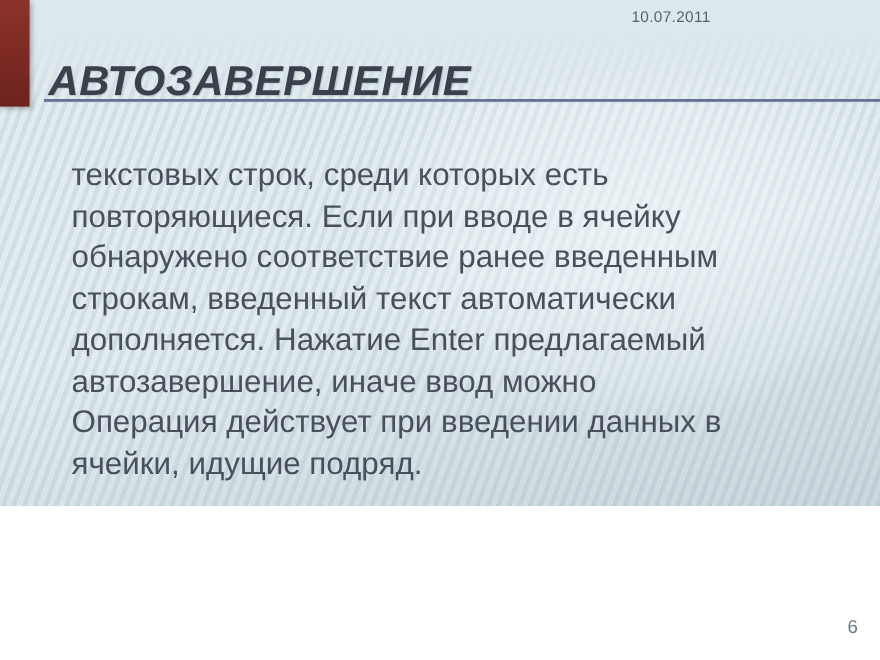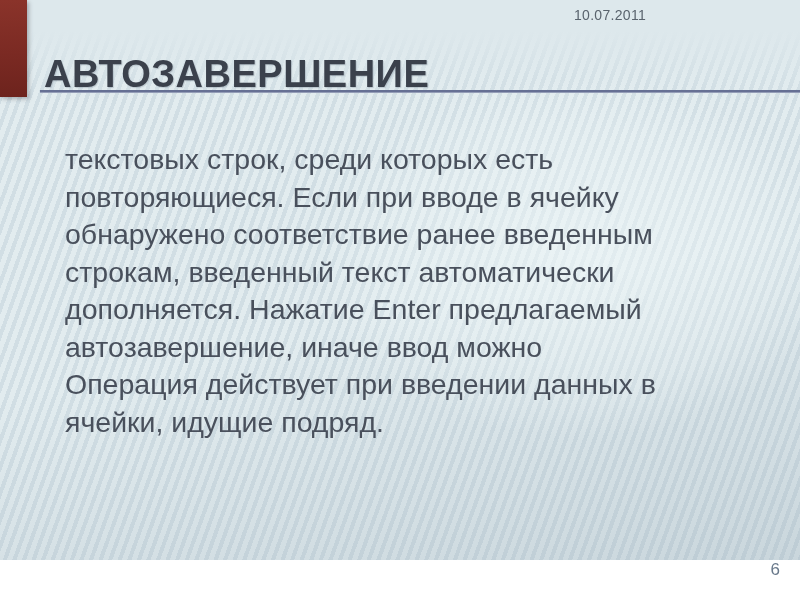--- a/index.html
+++ b/index.html
@@ -3,21 +3,21 @@
 <meta charset="utf-8">
 <style>
   html, body { margin: 0; padding: 0; }
   body {
     width: 800px; height: 600px;
     font-family: "Liberation Sans", sans-serif;
     overflow: hidden;
   }
   .slide {
     position: relative;
-    width: 800px; height: 560px;
+    width: 800px; height: 460px;
     background:
       
       radial-gradient(ellipse 340px 240px at 72% 46%, rgba(240,248,249,0.60) 0%, rgba(240,248,249,0.25) 55%, rgba(240,248,249,0) 75%),
       
       linear-gradient(168deg, rgba(150,170,182,0) 55%, rgba(138,158,172,0.28) 100%),
       
       repeating-linear-gradient(110deg,
         #e2ecef 0px, #e2ecef 5px,
         #d1dee4 5px, #d1dee4 9px),
       #d9e4e9;
@@ -33,21 +33,21 @@
     width: 27px; height: 97px;
     background: linear-gradient(180deg, #8a332a 0%, #7b2a23 55%, #6d231d 100%);
     box-shadow: 2px 2px 4px rgba(60,60,70,0.35);
   }
   .date {
     position: absolute; left: 574px; top: 7px;
     font-size: 14px; color: #59636d; letter-spacing: 0.3px;
   }
   .title {
     position: absolute; left: 44px; top: 53px; right: 30px;
-    font-size: 38px; font-weight: bold; 
+    font-size: 38px; font-weight: bold; font-style: italic;
     color: #3b414c; letter-spacing: 0.5px;
     text-shadow: 1px 1px 1px rgba(120,135,150,0.35);
     white-space: nowrap;
   }
   .title-rule {
     position: absolute; left: 40px; right: 0; top: 90px; height: 3px;
     background: linear-gradient(180deg, #667094 0%, #667094 66%, #c2cada 100%);
   }
   .body-text {
     position: absolute; left: 38px; top: 141px; right: 20px;

